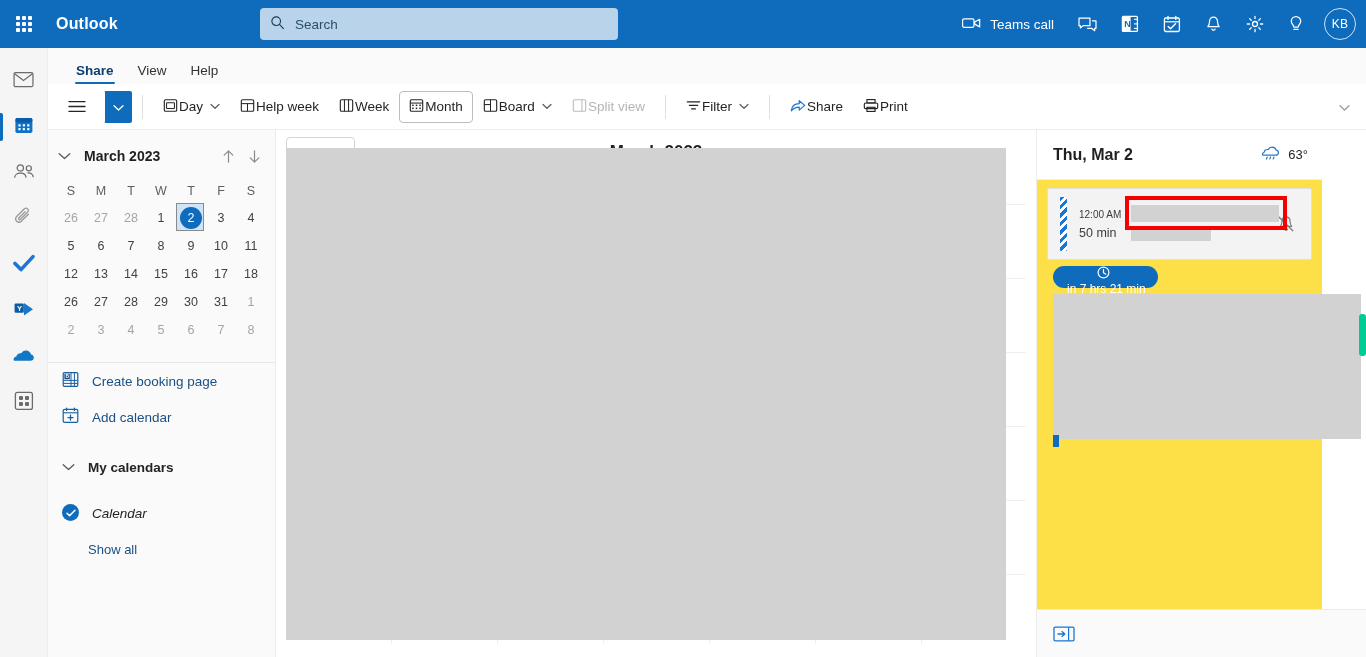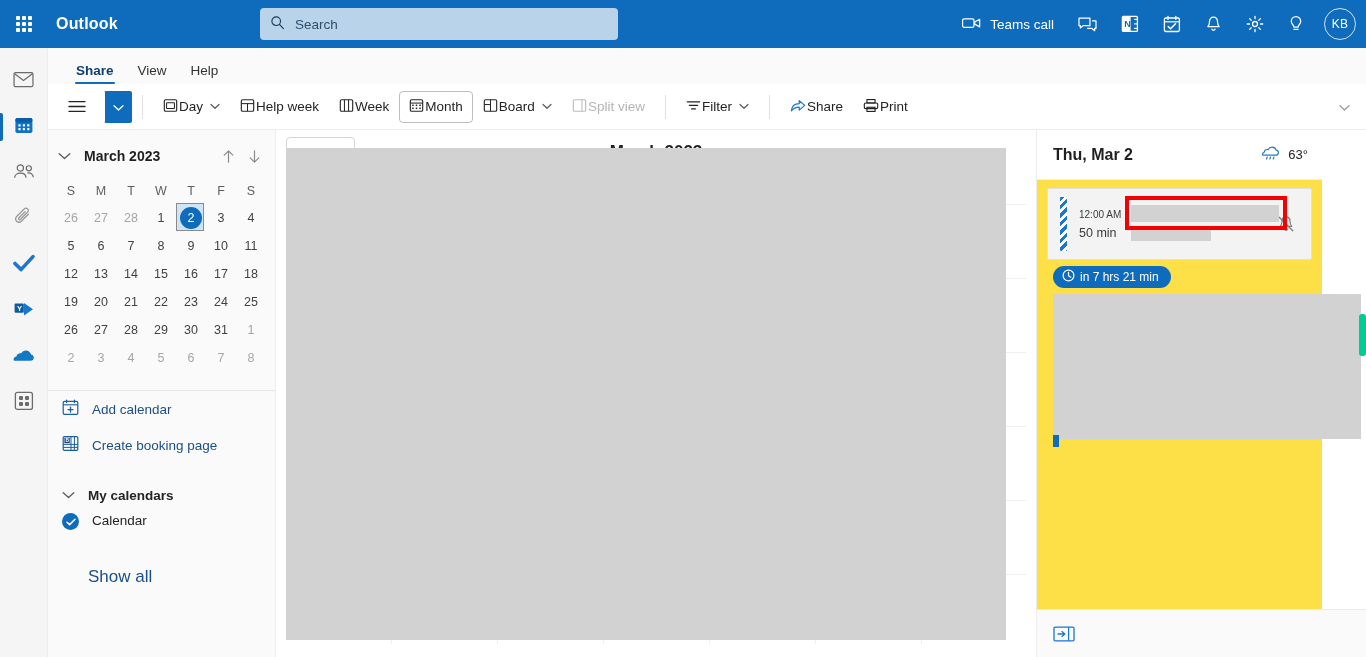--- a/index.html
+++ b/index.html
@@ -154,27 +154,27 @@
   .sb-divider { height: 1px; background: #e6e6e6; margin: 18px 0 0 0; }
   .sb-link {
     display: flex; align-items: center; height: 36px; padding-left: 14px; cursor: pointer;
   }
   .sb-link .txt { margin-left: 13px; font-size: 13.5px; color: #1a4f87; }
   .sb-group {
     display: flex; align-items: center; height: 36px; padding-left: 14px; cursor: pointer; margin-top: 14px;
   }
   .sb-group .txt { margin-left: 13px; font-size: 13.5px; color: #242424; font-weight: bold; }
   .sb-cal {
-    display: flex; align-items: flex-start; height: 36px; padding-left: 14px; cursor: pointer;
+    display: flex; align-items: flex-end; height: 36px; padding-left: 14px; cursor: pointer; font-style: italic;
   }
   .sb-cal .txt { margin-left: 13px; font-size: 13.5px; color: #242424; }
   .sb-showall {
     display: flex; align-items: center; height: 36px; padding-left: 40px; cursor: pointer; margin-top: 10px;
   }
-  .sb-showall .txt { font-size: 17px; color: #1a4f87; }
+  .sb-showall .txt { font-size: 13px; color: #1a4f87; }
   .check-circle {
     width: 17px; height: 17px; border-radius: 50%; background: #0f6cbd;
     display: flex; align-items: center; justify-content: center; flex: 0 0 auto;
   }
 
   
   .main {
     position: absolute; left: 276px; top: 130px; width: 760px; height: 527px;
     background: #fff; overflow: hidden;
   }
@@ -238,21 +238,21 @@
   }
   .ev-redbox {
     position: absolute; left: -6px; top: -6px; width: 162px; height: 34px;
     border: 4px solid #f40000; background: transparent; pointer-events: none;
   }
   .ev-bellicon { margin-right: 16px; display: flex; align-items: center; cursor: pointer; }
 
   .ag-badge {
     position: absolute; left: 16px; top: 136px; height: 22px; background: #0f6cbd;
     border-radius: 11px; display: flex; align-items: center; padding: 0 12px 0 9px;
-    color: #fff; font-size: 12px; cursor: pointer;
+    color: #fff; font-size: 12px; cursor: pointer; flex-direction: column;
   }
   .ag-badge .bt { margin-left: 5px; white-space: nowrap; }
   .ag-redaction {
     position: absolute; left: 16px; top: 164px; width: 308px; height: 145px; background: #d2d2d2;
   }
   .ag-tick { position: absolute; left: 16px; top: 305px; width: 6px; height: 12px; background: #0f6cbd; }
 
   .ag-foot {
     position: absolute; left: 0; bottom: 0; width: 330px; height: 48px;
     border-top: 1px solid #eaeaea; background: #fafafa;
@@ -659,29 +659,20 @@
       <div class="mc-row">
         <div class="mc-cell">12</div>
         <div class="mc-cell">13</div>
         <div class="mc-cell">14</div>
         <div class="mc-cell">15</div>
         <div class="mc-cell">16</div>
         <div class="mc-cell">17</div>
         <div class="mc-cell">18</div>
       </div>
 
-      <div class="mc-row">
-        <div class="mc-cell">19</div>
-        <div class="mc-cell">20</div>
-        <div class="mc-cell">21</div>
-        <div class="mc-cell">22</div>
-        <div class="mc-cell">23</div>
-        <div class="mc-cell">24</div>
-        <div class="mc-cell">25</div>
-      </div>
 
       <div class="mc-row">
         <div class="mc-cell">26</div>
         <div class="mc-cell">27</div>
         <div class="mc-cell">28</div>
         <div class="mc-cell">29</div>
         <div class="mc-cell">30</div>
         <div class="mc-cell">31</div>
         <div class="mc-cell muted">1</div>
       </div>
@@ -695,44 +686,44 @@
         <div class="mc-cell muted">7</div>
         <div class="mc-cell muted">8</div>
       </div>
     </div>
 
     <div class="sb-divider"></div>
 
     <div class="sb-link">
       <span>
         <svg width="17" height="17" viewBox="0 0 17 17">
-            <rect x="1.2" y="2.4" width="14.6" height="13" rx="1.3" fill="none" stroke="#1a5fa0" stroke-width="1.2"></rect>
-            <line x1="1.2" y1="5.8" x2="15.8" y2="5.8" stroke="#1a5fa0" stroke-width="1.1"></line>
-            <line x1="4.6" y1="1" x2="4.6" y2="3.4" stroke="#1a5fa0" stroke-width="1.2" stroke-linecap="round"></line>
-            <line x1="12.4" y1="1" x2="12.4" y2="3.4" stroke="#1a5fa0" stroke-width="1.2" stroke-linecap="round"></line>
-            <line x1="8.5" y1="8.1" x2="8.5" y2="13.1" stroke="#1a5fa0" stroke-width="1.3" stroke-linecap="round"></line>
-            <line x1="6" y1="10.6" x2="11" y2="10.6" stroke="#1a5fa0" stroke-width="1.3" stroke-linecap="round"></line>
-          </svg>
-      </span>
-      <span class="txt">Add calendar</span>
-    </div>
-
-    <div class="sb-link">
-      <span>
-        <svg width="17" height="17" viewBox="0 0 17 17">
             <rect x="1.2" y="1.6" width="14.6" height="13.8" rx="1.2" fill="none" stroke="#1a5fa0" stroke-width="1.2"></rect>
             <rect x="2.4" y="2.8" width="5.4" height="5.4" fill="#17477e"></rect>
             <text x="3.4" y="7.2" font-family="Liberation Sans, sans-serif" font-size="4.8" font-weight="bold" fill="#fff">B</text>
             <line x1="9" y1="1.6" x2="9" y2="15.4" stroke="#1a5fa0" stroke-width="1"></line>
             <line x1="1.2" y1="9.4" x2="15.8" y2="9.4" stroke="#1a5fa0" stroke-width="1"></line>
             <line x1="12.4" y1="1.6" x2="12.4" y2="15.4" stroke="#1a5fa0" stroke-width="1"></line>
             <line x1="1.2" y1="12.4" x2="15.8" y2="12.4" stroke="#1a5fa0" stroke-width="1"></line>
           </svg>
       </span>
       <span class="txt">Create booking page</span>
+    </div>
+
+    <div class="sb-link">
+      <span>
+        <svg width="17" height="17" viewBox="0 0 17 17">
+            <rect x="1.2" y="2.4" width="14.6" height="13" rx="1.3" fill="none" stroke="#1a5fa0" stroke-width="1.2"></rect>
+            <line x1="1.2" y1="5.8" x2="15.8" y2="5.8" stroke="#1a5fa0" stroke-width="1.1"></line>
+            <line x1="4.6" y1="1" x2="4.6" y2="3.4" stroke="#1a5fa0" stroke-width="1.2" stroke-linecap="round"></line>
+            <line x1="12.4" y1="1" x2="12.4" y2="3.4" stroke="#1a5fa0" stroke-width="1.2" stroke-linecap="round"></line>
+            <line x1="8.5" y1="8.1" x2="8.5" y2="13.1" stroke="#1a5fa0" stroke-width="1.3" stroke-linecap="round"></line>
+            <line x1="6" y1="10.6" x2="11" y2="10.6" stroke="#1a5fa0" stroke-width="1.3" stroke-linecap="round"></line>
+          </svg>
+      </span>
+      <span class="txt">Add calendar</span>
     </div>
 
     <div class="sb-group">
       <span>
         <svg width="13" height="9" viewBox="0 0 13 9">
             <path d="M1.2 1.8 6.5 6.6 11.8 1.8" fill="none" stroke="#5b5b5b" stroke-width="1.3" stroke-linecap="round" stroke-linejoin="round"></path>
           </svg>
       </span>
       <span class="txt">My calendars</span>
     </div>

